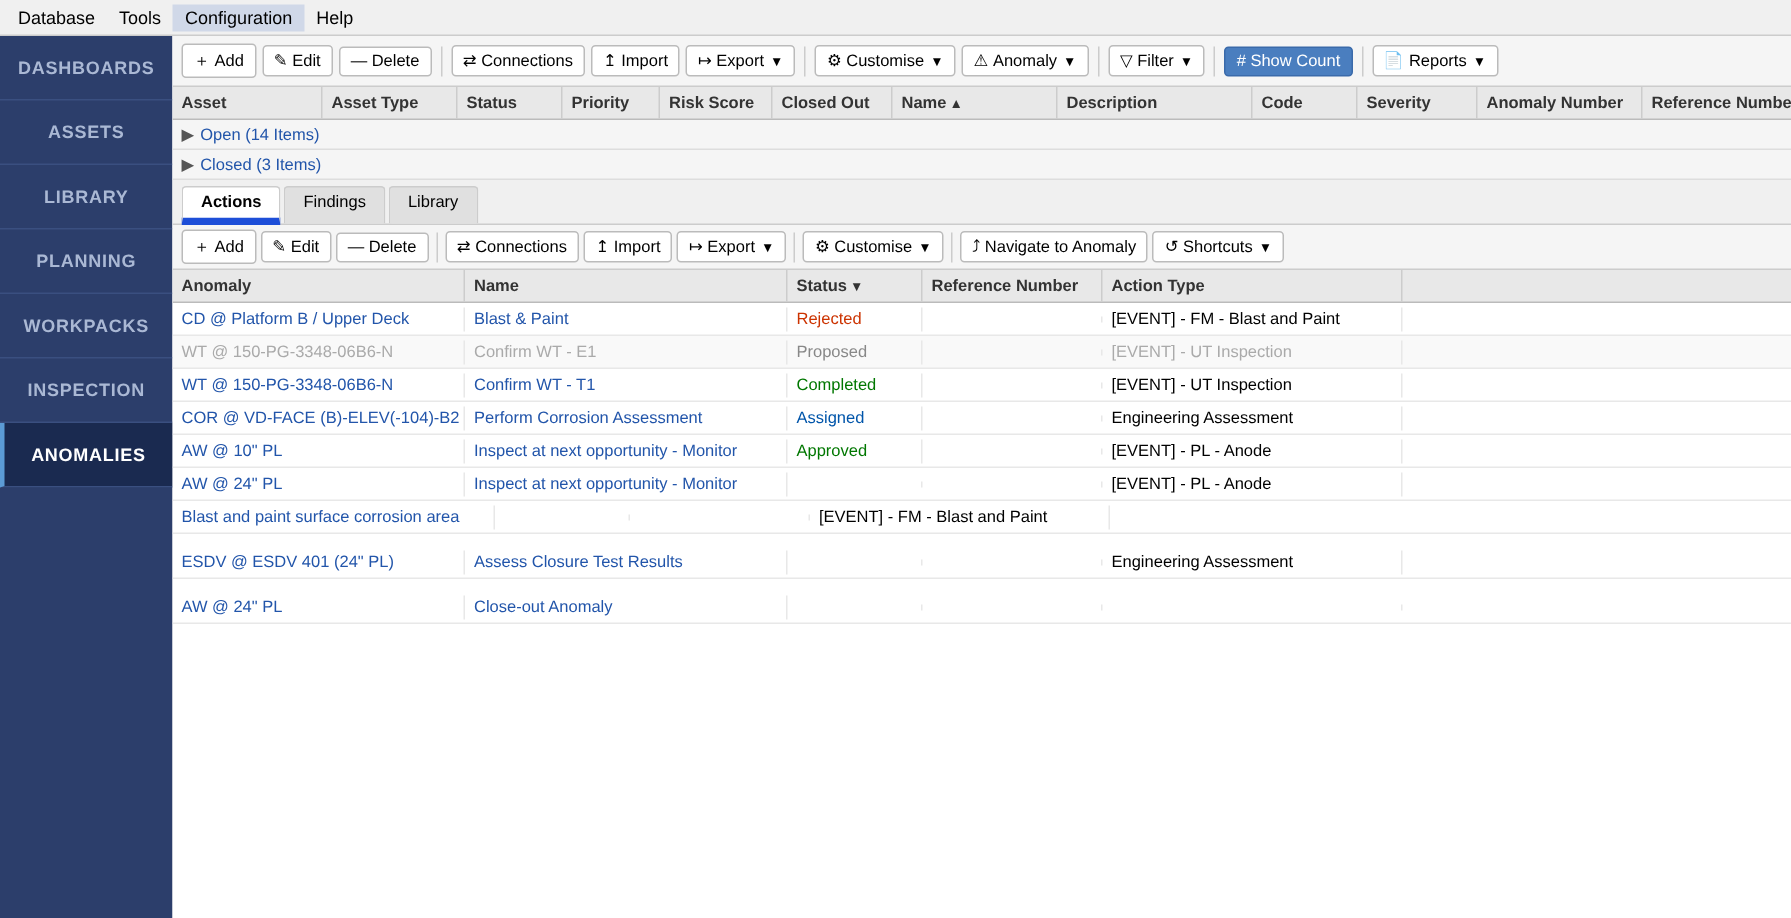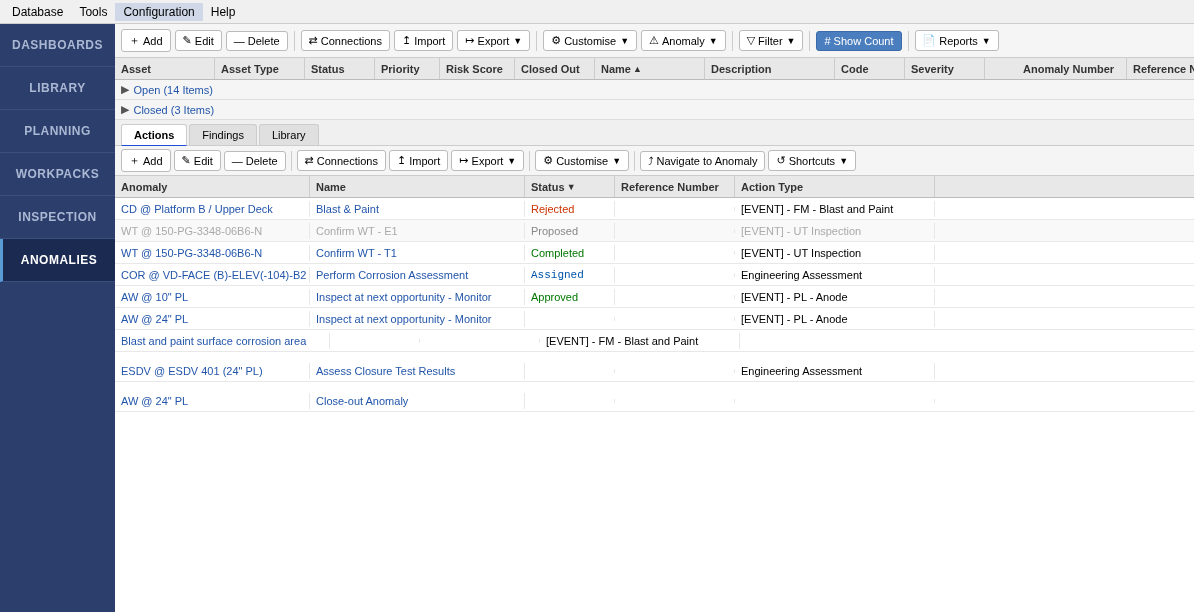--- a/index.html
+++ b/index.html
@@ -138,21 +138,21 @@
     .tab {
       padding: 4px 12px;
       border: 1px solid #ccc;
       border-bottom: none;
       background: #e0e0e0;
       cursor: pointer;
       font-size: 11px;
       margin-right: 2px;
       border-radius: 3px 3px 0 0;
     }
-    .tab.active { background: #fff; border-bottom: 1px solid #1d4ed8; margin-bottom: -1px; font-weight: bold; }
+    .tab.active { background: #fff; border-bottom: 5px solid #1d4ed8; margin-bottom: -1px; font-weight: bold; }
 
     
     .sub-toolbar {
       background: #f5f5f5;
       border-bottom: 1px solid #ccc;
       display: flex;
       align-items: center;
       padding: 3px 6px;
       gap: 3px;
       height: 30px;
@@ -182,58 +182,59 @@
       white-space: nowrap;
       text-overflow: ellipsis;
       display: flex;
       align-items: center;
     }
     .link-text { color: #2255aa; cursor: pointer; }
 
     .status-rejected { color: #cc3300; }
     .status-proposed { color: #888; }
     .status-completed { color: #007700; }
-    .status-assigned { color: #0055aa; font-family: Liberation Mono, monospace; }
+    .status-assigned { color: #0055aa; }
     .status-approved { color: #007700; }
 
     
     .col-anomaly { width: 195px; flex-shrink: 0; }
     .col-name { width: 215px; flex-shrink: 0; }
     .col-status { width: 90px; flex-shrink: 0; }
     .col-refnum { width: 120px; flex-shrink: 0; }
     .col-acttype { width: 200px; flex-shrink: 0; }
 
     
     .mcol-asset { width: 100px; flex-shrink: 0; }
     .mcol-assettype { width: 90px; flex-shrink: 0; }
     .mcol-status { width: 70px; flex-shrink: 0; }
     .mcol-priority { width: 65px; flex-shrink: 0; }
     .mcol-riskscore { width: 75px; flex-shrink: 0; }
     .mcol-closedout { width: 80px; flex-shrink: 0; }
     .mcol-name { width: 110px; flex-shrink: 0; }
     .mcol-description { width: 130px; flex-shrink: 0; }
     .mcol-code { width: 70px; flex-shrink: 0; }
     .mcol-severity { width: 80px; flex-shrink: 0; }
-    .mcol-anomalynum { width: 110px; flex-shrink: 0; margin-left: 32px; }
+    .mcol-anomalynum { width: 110px; flex-shrink: 0; }
     .mcol-refnum { width: 110px; flex-shrink: 0; }
   </style>
 </head>
 <body>
 
 <div class="menu-bar">
   <span class="menu-item">Database</span>
   <span class="menu-item">Tools</span>
   <span class="menu-item active">Configuration</span>
   <span class="menu-item">Help</span>
 </div>
 
 <div class="app-layout">
 
   <div class="sidebar">
     <div class="sidebar-item">DASHBOARDS</div>
+    <div class="sidebar-item">ASSETS</div>
     <div class="sidebar-item">LIBRARY</div>
     <div class="sidebar-item">PLANNING</div>
     <div class="sidebar-item">WORKPACKS</div>
     <div class="sidebar-item">INSPECTION</div>
     <div class="sidebar-item active">ANOMALIES</div>
   </div>
 
   <div class="main-content">
 
     <div class="toolbar">

